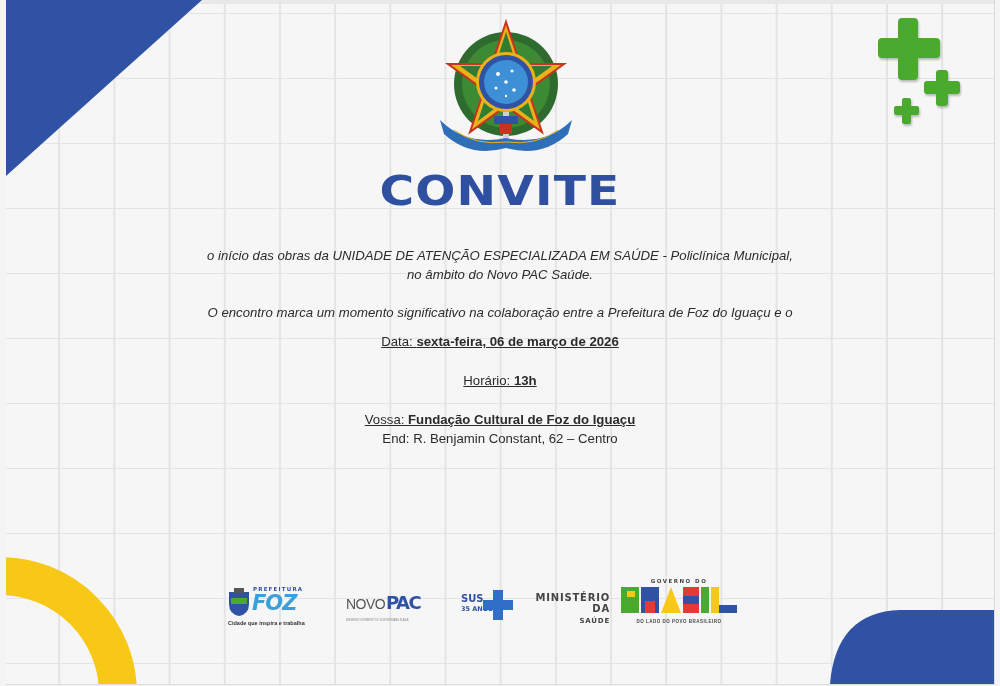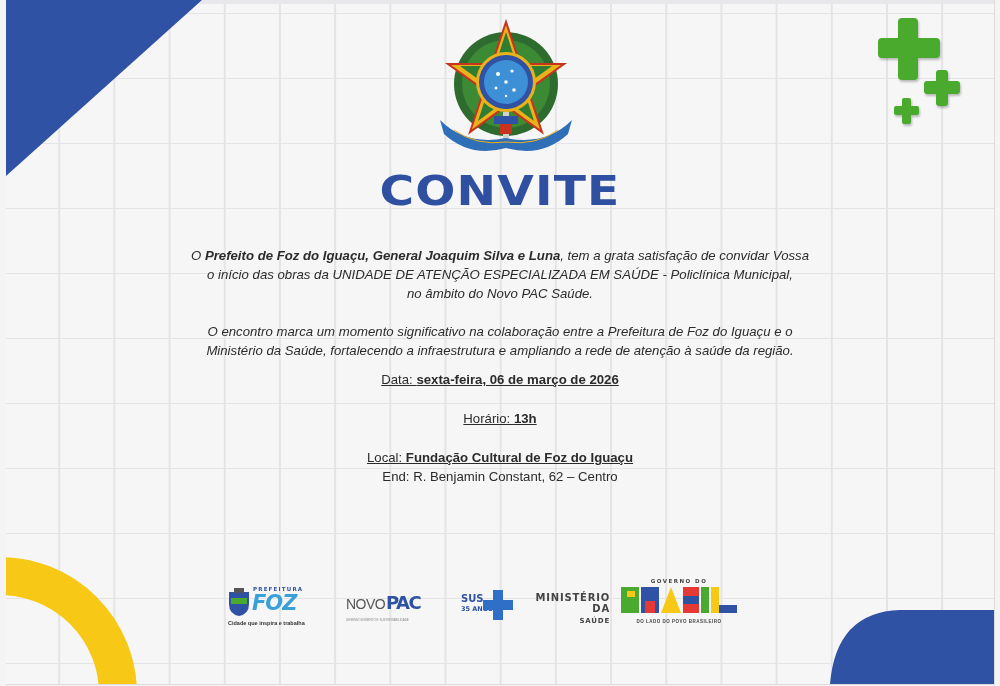--- a/index.html
+++ b/index.html
@@ -109,32 +109,30 @@
     <rect x="58" y="100" width="24" height="8" fill="#2f52a4"></rect>
     <rect x="64" y="108" width="12" height="10" fill="#c7331e"></rect>
 
     <path d="M 4 104 Q 30 130 70 122 Q 110 130 136 104 L 132 118 Q 106 142 70 132 Q 34 142 8 118 Z" fill="#2f6fb8"></path>
     <path d="M 18 114 Q 40 130 70 126 Q 100 130 122 114" fill="none" stroke="#e9b21b" stroke-width="1"></path>
   </svg>
 
   <div class="title">CONVITE</div>
 
   <div class="body-text">
-    <p class="intro"><span>O </span><b>Prefeito de Foz do Iguaçu, General Joaquim Silva e Luna</b><span>, tem a grata satisfação de convidar Vossa</span></p>
     <p class="intro">o início das obras da UNIDADE DE ATENÇÃO ESPECIALIZADA EM SAÚDE - Policlínica Municipal,</p>
     <p class="intro">no âmbito do Novo PAC Saúde.</p>
 
     <p class="para2">O encontro marca um momento significativo na colaboração entre a Prefeitura de Foz do Iguaçu e o</p>
-    <p class="intro">Ministério da Saúde, fortalecendo a infraestrutura e ampliando a rede de atenção à saúde da região.</p>
 
     <p class="info-line"><span>Data: </span><b>sexta-feira, 06 de março de 2026</b></p>
     <div class="gap"></div>
     <p class="info-line"><span>Horário: </span><b>13h</b></p>
     <div class="gap"></div>
-    <p class="info-line"><span>Local: </span><b>Fundação Cultural de Foz do Iguaçu</b></p>
+    <p class="info-line"><span>Vossa: </span><b>Fundação Cultural de Foz do Iguaçu</b></p>
     <p>End: R. Benjamin Constant, 62 – Centro</p>
   </div>
 
   <div class="logos">
 
     <div class="logo" style="left:222px; top:8px; width:84px; height:44px;">
       <svg width="22" height="28" viewBox="0 0 22 28" style="position:absolute; left:0; top:2px;">
         <path d="M1 4 h20 v12 q0 10 -10 12 q-10 -2 -10 -12 z" fill="#2f52a4"></path>
         <rect x="3" y="10" width="16" height="6" fill="#4aaa2f"></rect>
         <rect x="6" y="0" width="10" height="5" fill="#555"></rect>

